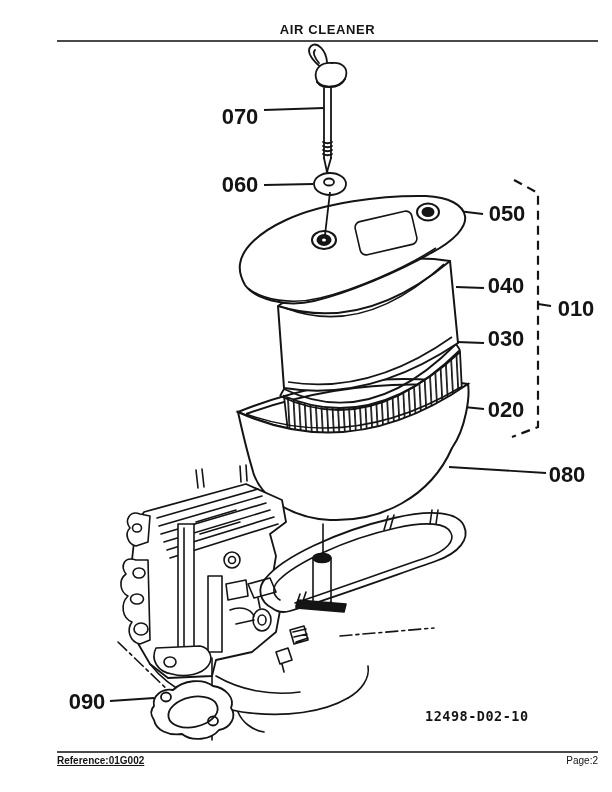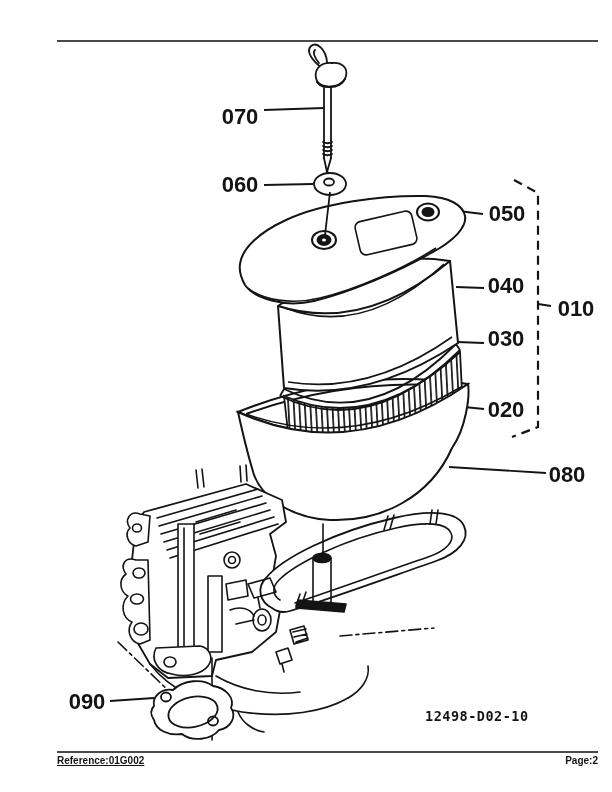--- a/index.html
+++ b/index.html
@@ -8,35 +8,36 @@
     font-family:"Liberation Sans",sans-serif;color:#141414;overflow:hidden;
     margin:0 auto;
   }
   .hdr-title{
     position:absolute;top:22px;left:57px;width:541px;text-align:center;
     font-size:13px;font-weight:bold;letter-spacing:.6px;
   }
   .hdr-rule{position:absolute;top:40px;left:57px;width:541px;height:2px;background:#4a4a4a;}
   .ftr-rule{position:absolute;top:751px;left:57px;width:541px;height:1.5px;background:#4a4a4a;}
   .ftr-left{position:absolute;top:755px;left:57px;font-size:10px;font-weight:bold;text-decoration:underline;}
-  .ftr-right{position:absolute;top:755px;left:57px;width:541px;text-align:right;font-size:10px;font-weight:bold;}
+  .ftr-right{position:absolute;top:755px;left:57px;width:541px;text-align:right;font-size:10px;font-weight:normal;}
   svg{position:absolute;top:0;left:0;}
   svg text.callout{
     font-family:"Liberation Sans",sans-serif;font-weight:bold;font-size:22px;fill:#141414;
   }
   svg text.dwgno{
     font-family:"DejaVu Sans Mono",monospace;font-weight:bold;font-size:13.5px;
     letter-spacing:.5px;fill:#141414;
   }
 </style>
 </head>
 <body>
 
 <div id="page">
 
+  <div class="hdr-title">AIR CLEANER</div>
   <div class="hdr-rule"></div>
 
   <svg width="612" height="792" viewBox="0 0 612 792">
     <defs>
       <pattern id="pleats" width="5.5" height="10" patternUnits="userSpaceOnUse" patternTransform="rotate(-3)">
         <rect width="5.5" height="10" fill="#ffffff"></rect>
         <path d="M2.7,0 V10" stroke="#141414" stroke-width="1.7"></path>
       </pattern>
     </defs>
 

